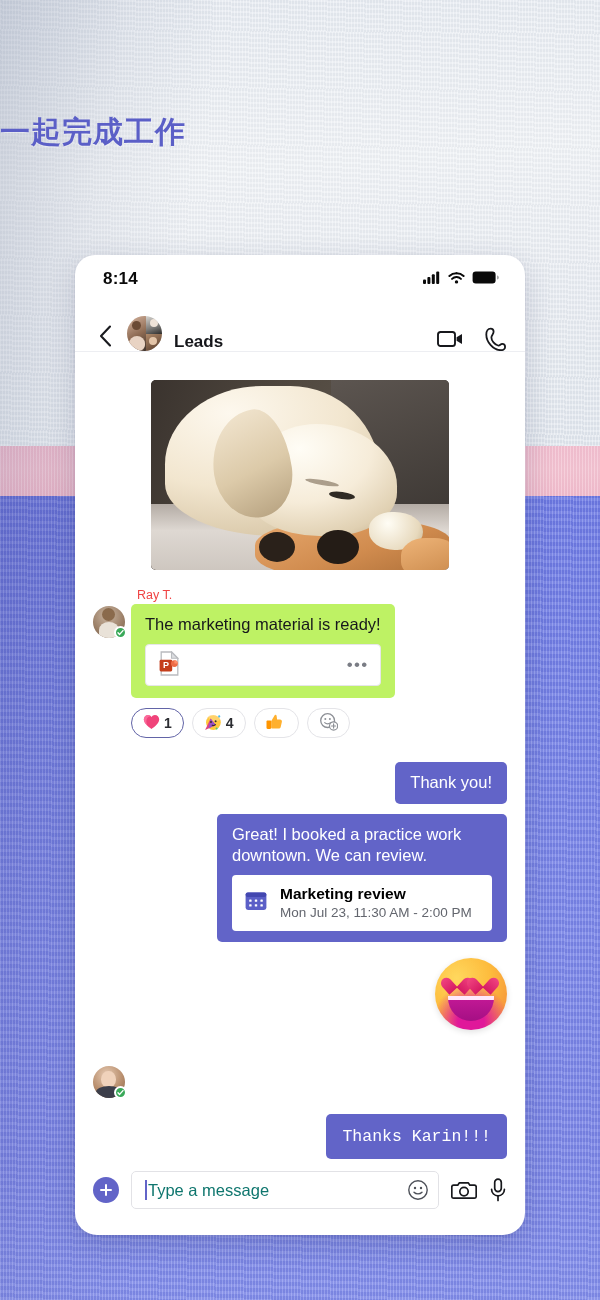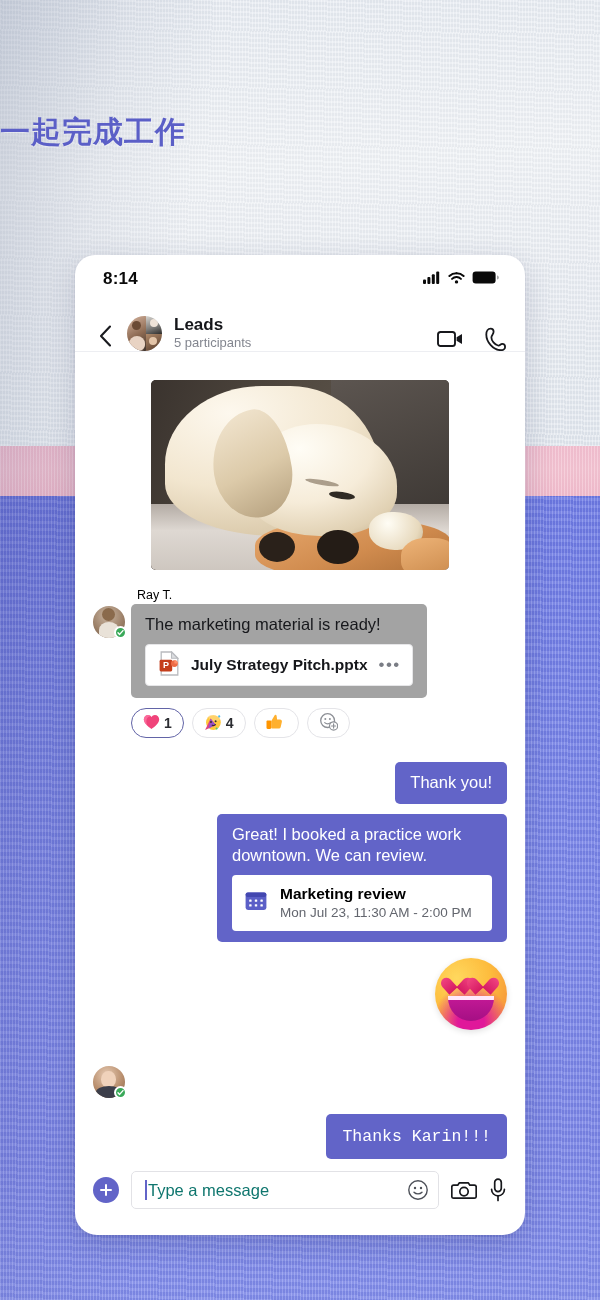--- a/index.html
+++ b/index.html
@@ -187,24 +187,24 @@
   .av-karin::before { content:""; position:absolute; width:15px; height:17px; left:8px; top:5px; border-radius:48% 48% 50% 50%; background:#f0d2bb; }
   .av-karin::after { content:""; position:absolute; width:26px; height:12px; left:3px; bottom:0; border-radius:50% 50% 18% 18%; background:#3c3e4a; }
   .presence {
     position: absolute; right: -2px; bottom: -1px;
     width: 13px; height: 13px; border-radius: 50%;
     background: #3aa959; border: 2px solid #fff;
     display: flex; align-items: center; justify-content: center;
   }
 
   .msg-stack { display: flex; flex-direction: column; min-width: 0; }
-  .sender-name { font-size: 12.5px; color: #000000; margin: 0 0 2px 12px; }
+  .sender-name { font-size: 12.5px; color: #ef4444; margin: 0 0 2px 12px; }
 
   .bubble-in {
-    background: #a3a3a3;
+    background: #bef264;
     border-radius: 5px;
     padding: 10px 14px 12px 14px;
     max-width: 300px;
     margin-left: 6px;
   }
   .bubble-in.plain { padding: 12px 16px; }
   .bubble-text { font-size: 16.5px; color: #17181c; line-height: 21px; }
 
   .file-card {
     margin-top: 9px;
@@ -368,21 +368,20 @@
     </div>
 
     <div class="group-avatar">
       <div class="ga-cell ga-a"></div>
       <div class="ga-cell ga-b"></div>
       <div class="ga-cell ga-c"></div>
     </div>
 
     <div class="header-titles">
       <div class="header-name">Leads</div>
-      <div class="header-sub">5 participants</div>
     </div>
 
     <div class="header-actions">
       <div class="hdr-btn">
         <svg width="27" height="20" viewBox="0 0 27 20">
           <rect x="1" y="3" width="17" height="14" rx="2.6" stroke="#17181c" stroke-width="1.9" fill="none"></rect>
           <path d="M19.6 8.3l5.4-3.4v10.2l-5.4-3.4z" fill="#17181c"></path>
         </svg>
       </div>
       <div class="hdr-btn">
@@ -428,21 +427,20 @@
             <span>
               <svg width="21" height="25" viewBox="0 0 21 25">
                 <path d="M2.2 1h10.3l6.3 6.3V24H2.2z" fill="#fff" stroke="#b9bbbf" stroke-width="1.3"></path>
                 <path d="M12.5 1l6.3 6.3h-6.3z" fill="#dcdee1" stroke="#b9bbbf" stroke-width="1.1"></path>
                 <rect x="0.6" y="8.8" width="12.6" height="11.6" rx="1.4" fill="#c43e1c"></rect>
                 <text x="4" y="17.4" font-family="Liberation Sans, sans-serif" font-size="9" font-weight="bold" fill="#ffffff">P</text>
                 <circle cx="15.4" cy="12.6" r="3.4" fill="#ed6c47"></circle>
                 <path d="M15.4 9.2a3.4 3.4 0 013.4 3.4h-3.4z" fill="#ff8f6b"></path>
               </svg>
             </span>
-            <span class="file-name">July Strategy Pitch.pptx</span>
             <span class="file-more">•••</span>
           </div>
         </div>
         <div class="reactions">
           <div class="pill selected">
             <span class="pill-emoji">
               <svg width="17" height="16" viewBox="0 0 17 16">
                 <path d="M8.5 15S.8 10.2.8 5.6C.8 2.9 2.7 1 5.1 1c1.5 0 2.7.8 3.4 1.9C9.2 1.8 10.4 1 11.9 1c2.4 0 4.3 1.9 4.3 4.6C16.2 10.2 8.5 15 8.5 15z" fill="#f0437a"></path>
                 <path d="M5.1 1C2.7 1 .8 2.9.8 5.6c0 2.2 1.8 4.5 3.6 6.2C3.6 9.6 3 7.4 3.7 5.3 4.2 3.6 5.6 2.6 7 2.5 6.5 1.6 5.9 1 5.1 1z" fill="#ff7aa8" opacity=".7"></path>
               </svg>

